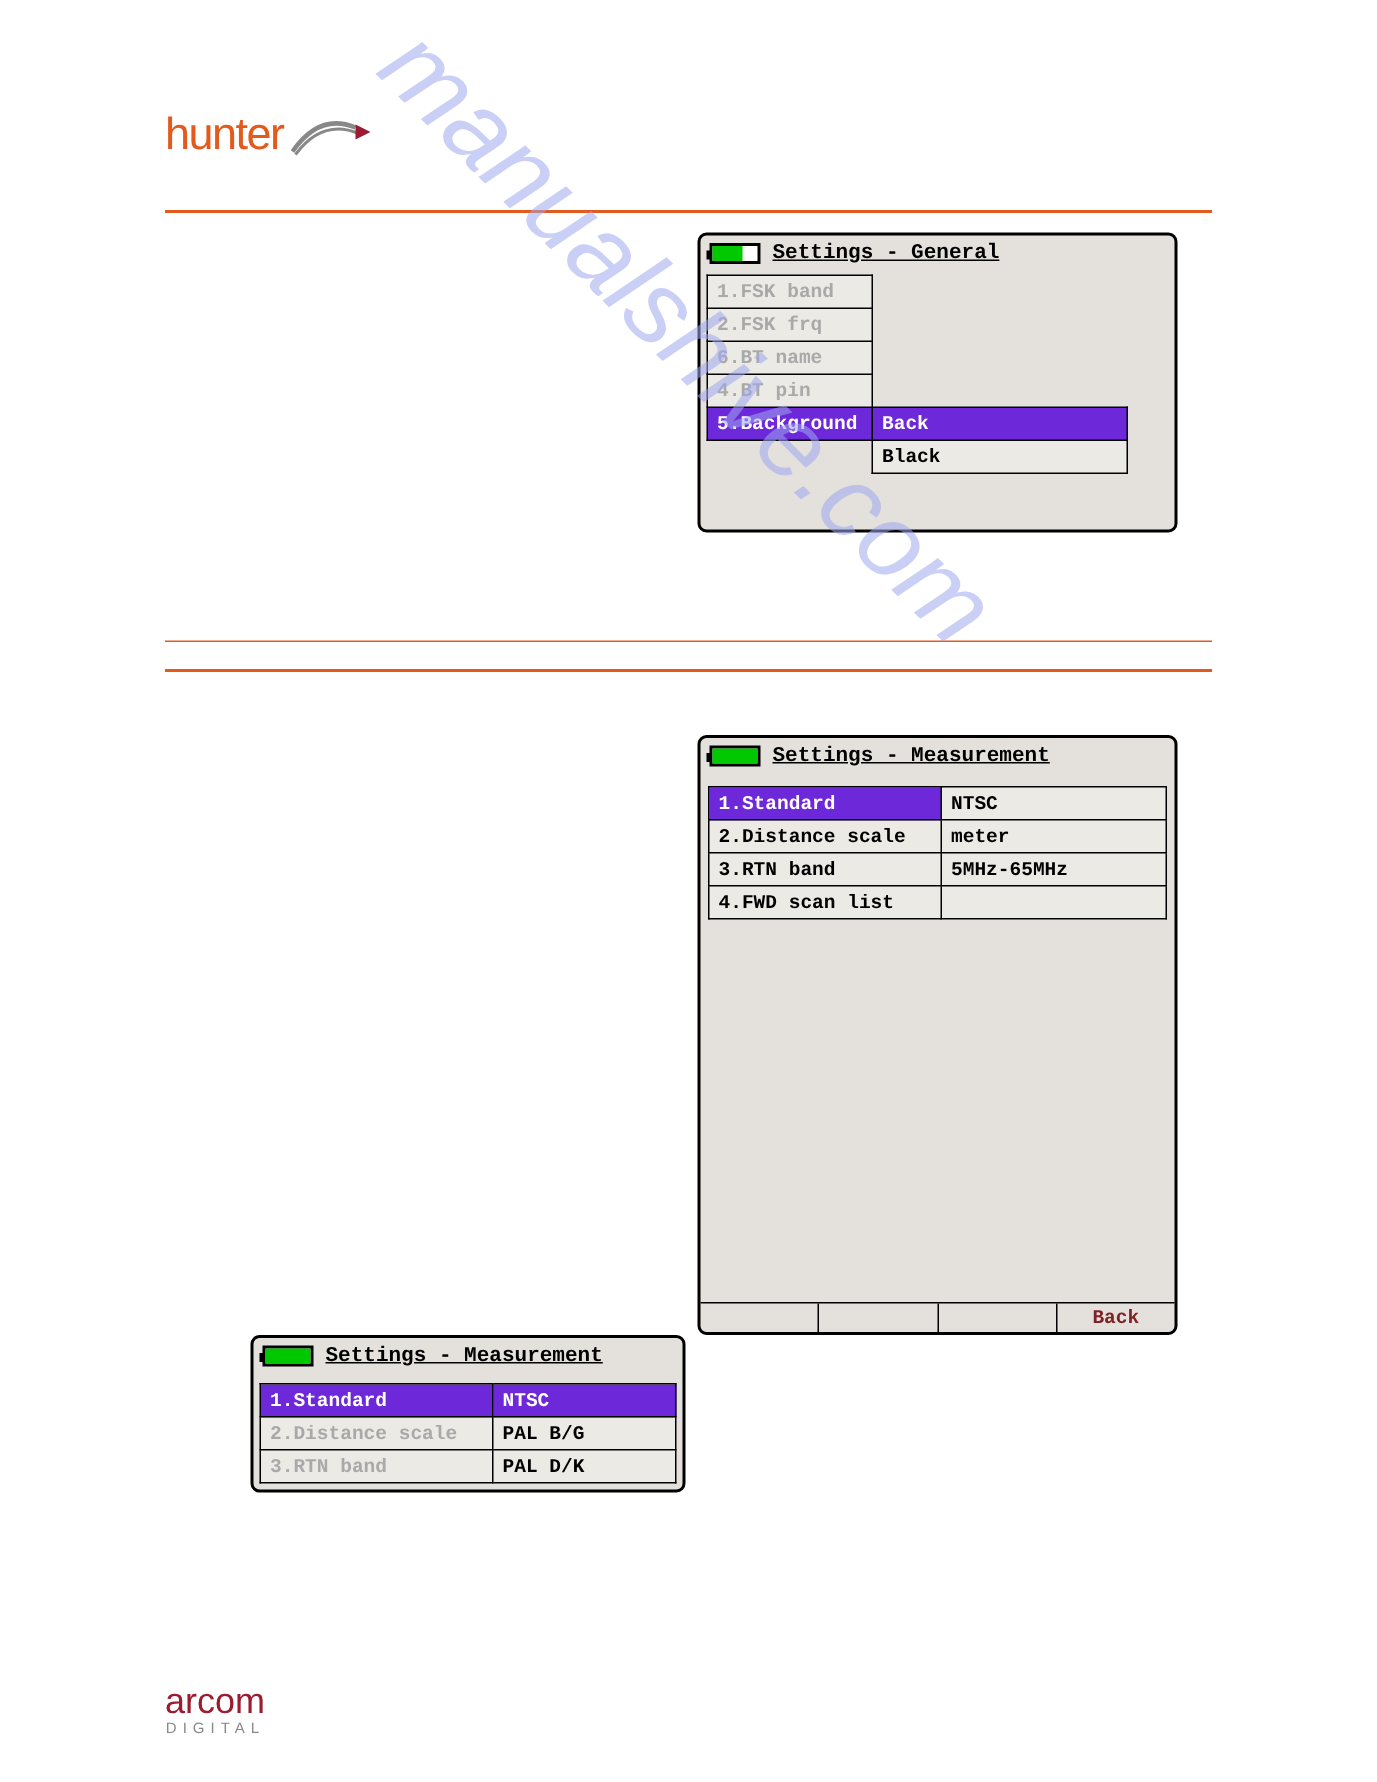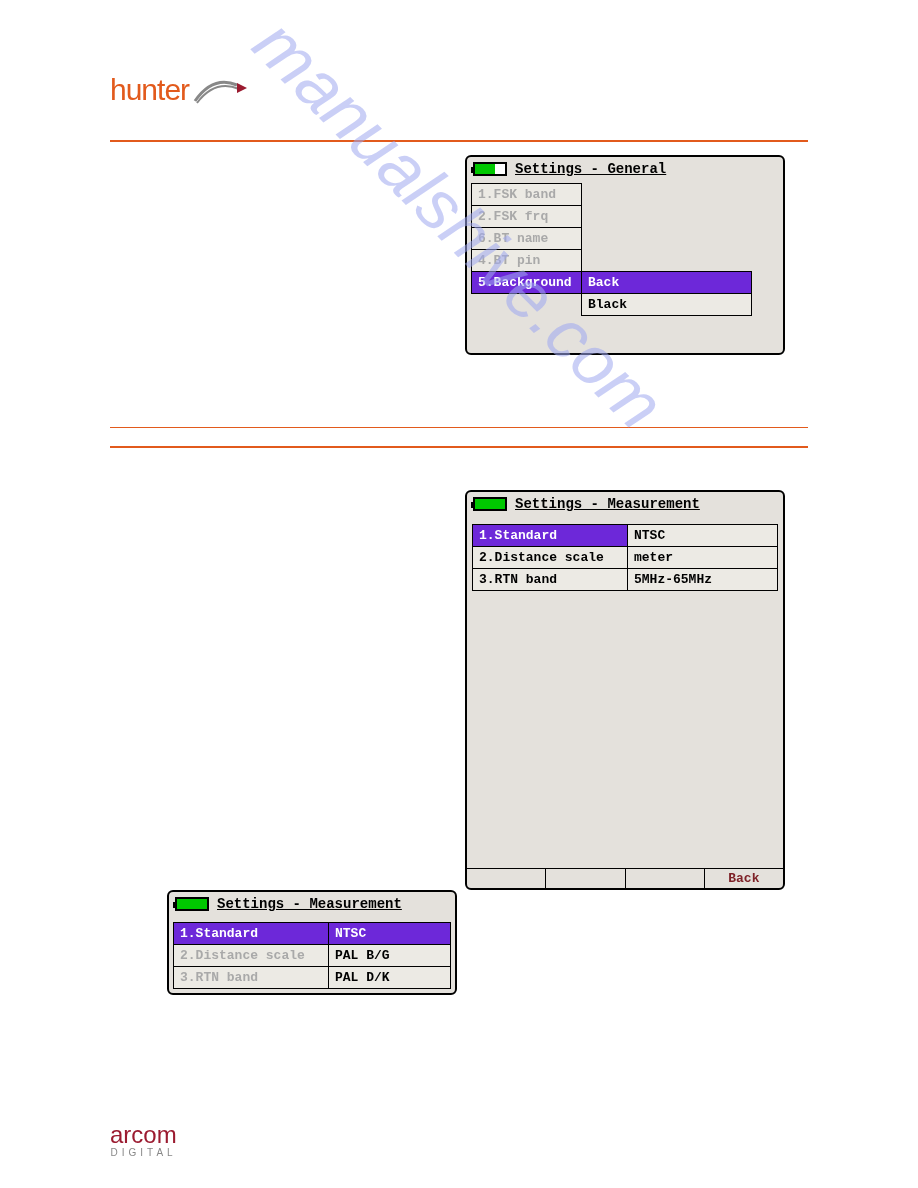--- a/index.html
+++ b/index.html
@@ -202,20 +202,24 @@
               <td>NTSC</td>
             </tr>
         <tr>
               <td>2.Distance scale</td>
               <td>meter</td>
             </tr>
         <tr>
               <td>3.RTN band</td>
               <td>5MHz-65MHz</td>
             </tr>
+        <tr>
+              <td>4.FWD scan list</td>
+              <td></td>
+            </tr>
       </tbody>
         </table>
     </div>
     <div class="dev-footer">
       <div></div>
       <div></div>
       <div></div>
       <div>Back</div>
     </div>
   </div>

